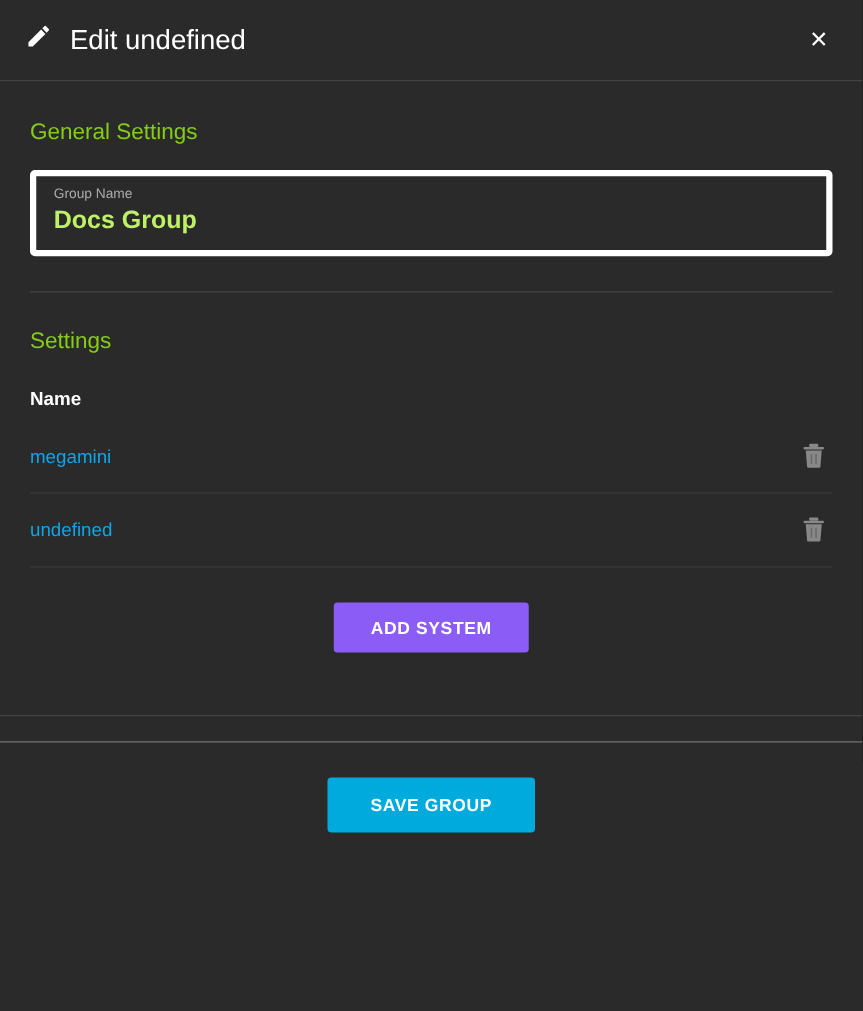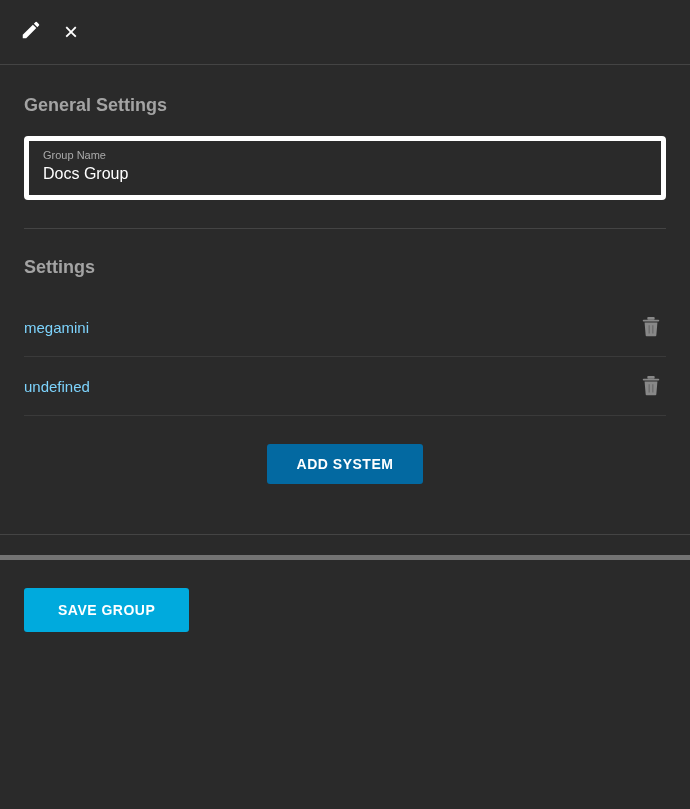--- a/index.html
+++ b/index.html
@@ -54,22 +54,22 @@
       padding: 4px 8px;
       line-height: 1;
     }
 
     .modal-body {
       padding: 30px 24px;
     }
 
     .section-title {
       font-size: 18px;
-      font-weight: 700;
-      color: #a3a3a3;
+      font-weight: 400;
+      color: #84cc16;
       margin-bottom: 20px;
     }
 
     .form-group {
       border: 5px solid #ffffff;
       border-radius: 4px;
       padding: 8px 14px 12px;
       margin-bottom: 10px;
       position: relative;
     }
@@ -77,23 +77,23 @@
     .form-label {
       font-size: 11px;
       color: #aaaaaa;
       display: block;
       margin-bottom: 4px;
     }
 
     .form-input {
       background: transparent;
       border: none;
-      color: #ffffff;
-      font-size: 16px;
-      font-weight: 400;
+      color: #bef264;
+      font-size: 20px;
+      font-weight: 700;
       width: 100%;
       outline: none;
     }
 
     .divider {
       border: none;
       border-top: 1px solid #444;
       margin: 28px 0;
     }
 
@@ -117,21 +117,21 @@
     .system-row {
       display: flex;
       align-items: center;
       justify-content: space-between;
       padding: 12px 0;
       border-bottom: 1px solid #3a3a3a;
     }
 
     .system-name {
       font-size: 15px;
-      color: #7dd3fc;
+      color: #0ea5e9;
     }
 
     .delete-button {
       background: none;
       border: none;
       cursor: pointer;
       padding: 4px;
       display: flex;
       align-items: center;
       justify-content: center;
@@ -143,37 +143,37 @@
       display: inline-block;
     }
 
     .add-system-section {
       display: flex;
       justify-content: center;
       margin-top: 28px;
     }
 
     .add-system-button {
-      background: #0369a1;
+      background: #8b5cf6;
       color: #ffffff;
       border: none;
       padding: 12px 30px;
       font-size: 14px;
       font-weight: 700;
       letter-spacing: 0.5px;
       cursor: pointer;
       border-radius: 3px;
       text-transform: uppercase;
     }
 
     .save-group-section {
       display: flex;
-      justify-content: flex-start;
+      justify-content: center;
       padding: 28px 24px 30px;
-      border-top: 5px solid #737373;
+      border-top: 1px solid #737373;
       margin-top: 20px;
     }
 
     .save-group-button {
       background: #00aadd;
       color: #ffffff;
       border: none;
       padding: 14px 34px;
       font-size: 14px;
       font-weight: 700;
@@ -193,38 +193,40 @@
 <body>
 
 <div class="modal">
 
   <div class="modal-header">
     <span class="modal-header-icon">
       <svg width="22" height="22" viewBox="0 0 24 24" fill="white">
         <path d="M3 17.25V21h3.75L17.81 9.94l-3.75-3.75L3 17.25zM20.71 7.04a1 1 0 0 0 0-1.41l-2.34-2.34a1 1 0 0 0-1.41 0l-1.83 1.83 3.75 3.75 1.83-1.83z"></path>
       </svg>
     </span>
+    <span class="modal-title">Edit undefined</span>
     <button class="close-button">×</button>
   </div>
 
   <div class="modal-body">
 
     <div>
       <div class="section-title">General Settings</div>
       <div class="form-group">
         <label class="form-label">Group Name</label>
         <input class="form-input" type="text" value="Docs Group" style="">
       </div>
     </div>
 
     <hr class="divider">
 
     <div class="systems-section">
       <div class="section-title">Settings</div>
       <div class="systems-table">
+        <div class="systems-header">Name</div>
 
         <div class="system-row">
           <span class="system-name">megamini</span>
           <button class="delete-button">
             <svg class="trash-icon" viewBox="0 0 24 24" fill="none" xmlns="http://www.w3.org/2000/svg">
               <rect x="8" y="1" width="8" height="3" rx="1" fill="#888"></rect>
               <rect x="3" y="4" width="18" height="2" rx="1" fill="#888"></rect>
               <path d="M5 7h14l-1.2 14.4A1 1 0 0 1 16.8 22H7.2a1 1 0 0 1-1-.6L5 7z" fill="#888"></path>
               <line x1="10" y1="10" x2="10" y2="19" stroke="#666" stroke-width="1.2"></line>
               <line x1="14" y1="10" x2="14" y2="19" stroke="#666" stroke-width="1.2"></line>

